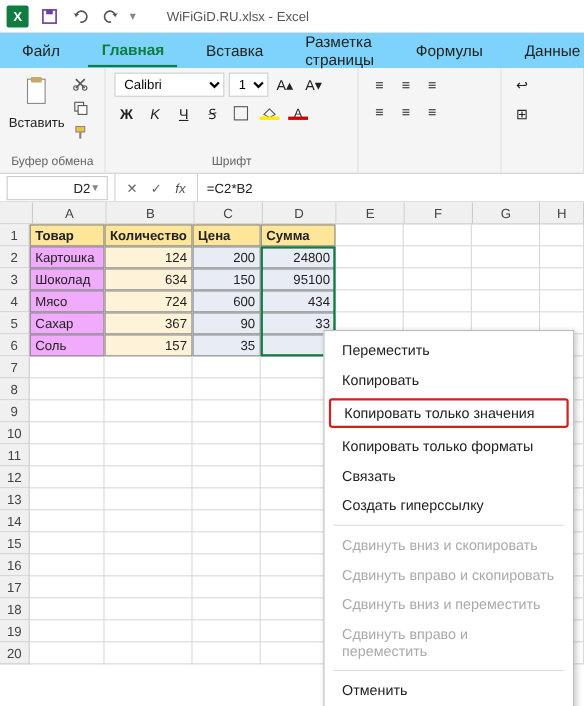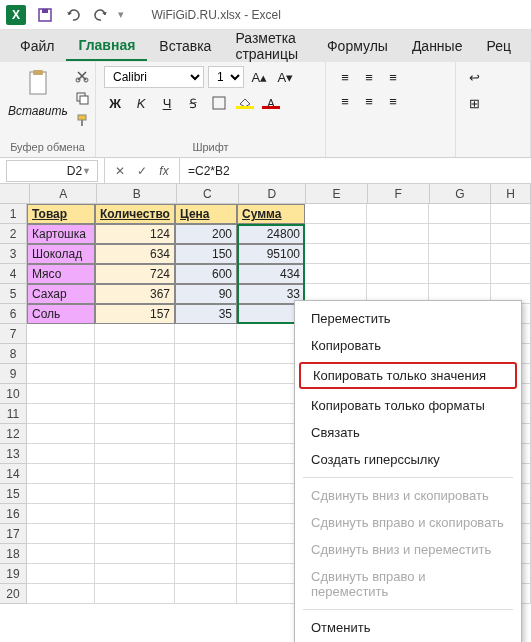--- a/index.html
+++ b/index.html
@@ -4,29 +4,29 @@
 <style>
 * { box-sizing: border-box; margin: 0; padding: 0; font-family: 'Segoe UI', Tahoma, sans-serif; }
 body { background: #fff; width: 531px; height: 642px; overflow: hidden; font-size: 13px; color: #222; }
 
 .titlebar { height: 30px; background: #fff; display: flex; align-items: center; padding: 0 6px; gap: 8px; border-bottom: 1px solid #e0e0e0; }
 .excel-logo { width: 20px; height: 20px; background: #107c41; display: flex; align-items: center; justify-content: center; color: #fff; font-weight: bold; font-size: 12px; border-radius: 2px; }
 .qat { display: flex; gap: 6px; align-items: center; }
 .qat-btn { width: 22px; height: 22px; display: flex; align-items: center; justify-content: center; cursor: pointer; }
 .title-text { margin-left: 20px; font-size: 12px; color: #555; }
 
-.menubar { height: 32px; display: flex; align-items: center; padding: 0 8px; gap: 0; background: #e5e5e5; }
+.menubar { height: 32px; display: flex; align-items: center; padding: 0 8px; gap: 14px; background: #7dd3fc; }
 .menu-item { padding: 6px 12px; font-size: 14px; cursor: pointer; }
 .menu-item.active { border-bottom: 2px solid #107c41; color: #107c41; font-weight: 600; }
 
 .ribbon { height: 96px; background: #f5f5f5; display: flex; border-bottom: 1px solid #d0d0d0; }
 .ribbon-group { padding: 4px 8px; border-right: 1px solid #e0e0e0; display: flex; flex-direction: column; justify-content: space-between; }
 .ribbon-group-label { font-size: 11px; color: #666; text-align: center; padding-top: 2px; }
 .ribbon-row { display: flex; align-items: center; gap: 4px; }
-.paste-big { display: flex; flex-direction: column; align-items: center; gap: 2px; font-style: italic; }
+.paste-big { display: flex; flex-direction: column; align-items: center; gap: 2px; }
 .paste-icon { width: 32px; height: 36px; display: flex; align-items: center; justify-content: center; }
 .small-btn { width: 20px; height: 20px; display: flex; align-items: center; justify-content: center; cursor: pointer; font-size: 12px; }
 .font-select { height: 22px; border: 1px solid #ccc; background: #fff; font-size: 12px; padding: 0 4px; }
 .font-name { width: 100px; }
 .font-size { width: 36px; }
 .fmt-btn { width: 22px; height: 22px; display: flex; align-items: center; justify-content: center; cursor: pointer; font-size: 13px; border: 1px solid transparent; }
 .color-bar { width: 18px; height: 3px; margin-top: -2px; }
 .align-grid { display: grid; grid-template-columns: repeat(3, 22px); gap: 2px; }
 
 .formula-bar { height: 26px; display: flex; align-items: center; border-bottom: 1px solid #d0d0d0; }
@@ -39,21 +39,21 @@
 .sheet { position: relative; }
 .col-headers { display: flex; height: 20px; }
 .corner { width: 30px; background: #f0f0f0; border-right: 1px solid #ccc; border-bottom: 1px solid #ccc; }
 .col-h { background: #f0f0f0; border-right: 1px solid #ccc; border-bottom: 1px solid #ccc; text-align: center; font-size: 12px; line-height: 20px; color: #444; }
 .grid-body { display: flex; }
 .row-headers { width: 30px; }
 .row-h { height: 20px; background: #f0f0f0; border-right: 1px solid #ccc; border-bottom: 1px solid #ccc; text-align: center; font-size: 12px; line-height: 20px; color: #444; }
 .cells { position: relative; }
 .cell-row { display: flex; }
 .cell { height: 20px; border-right: 1px solid #d8d8d8; border-bottom: 1px solid #d8d8d8; font-size: 12px; padding: 0 4px; line-height: 19px; overflow: hidden; white-space: nowrap; }
-.cell.hdr { background: #fde599; font-weight: 600; border: 1px solid #888; text-decoration: underline; }
+.cell.hdr { background: #fde599; font-weight: 600; border: 1px solid #888; }
 .cell.colA { background: #f0abfc; border: 1px solid #888; }
 .cell.colB { background: #fef3d9; text-align: right; border: 1px solid #888; }
 .cell.colC { background: #e8edf5; text-align: right; border: 1px solid #888; }
 .cell.colD { background: #e8edf5; text-align: right; border: 1px solid #888; }
 .sel-border { position: absolute; border: 2px solid #107c41; pointer-events: none; }
 .sel-handle { position: absolute; width: 6px; height: 6px; background: #107c41; }
 
 .ctx-menu { position: absolute; left: 294px; top: 300px; width: 228px; background: #fff; border: 1px solid #bbb; box-shadow: 2px 2px 6px rgba(0,0,0,0.25); padding: 4px 0; z-index: 100; }
 .ctx-item { padding: 6px 16px; font-size: 13px; cursor: pointer; }
 .ctx-item.disabled { color: #aaa; cursor: default; }

